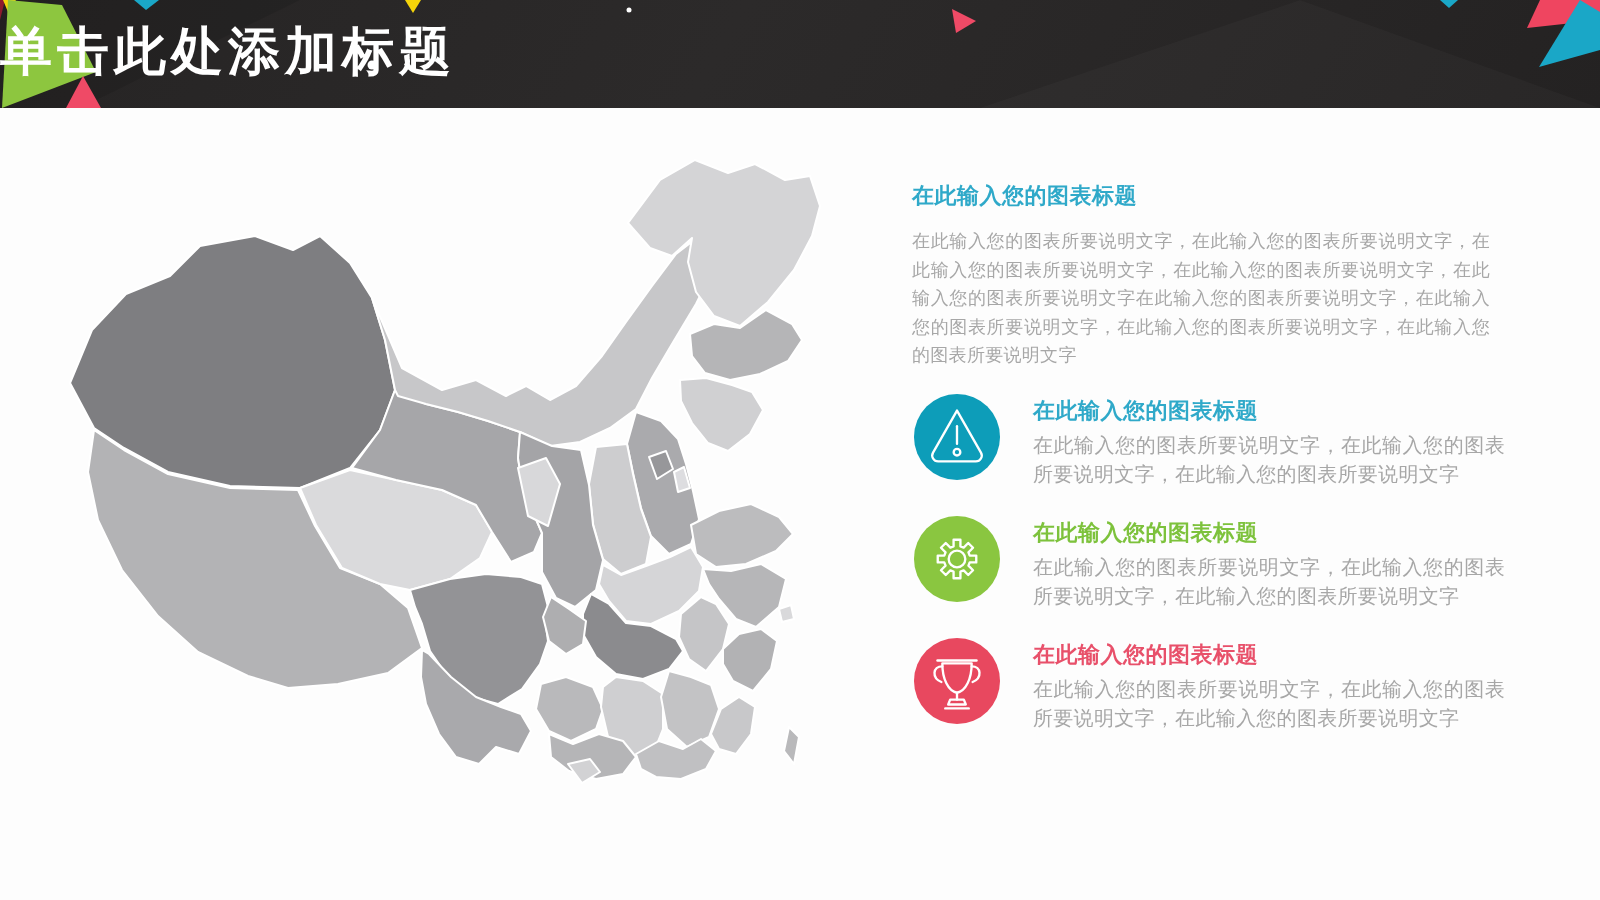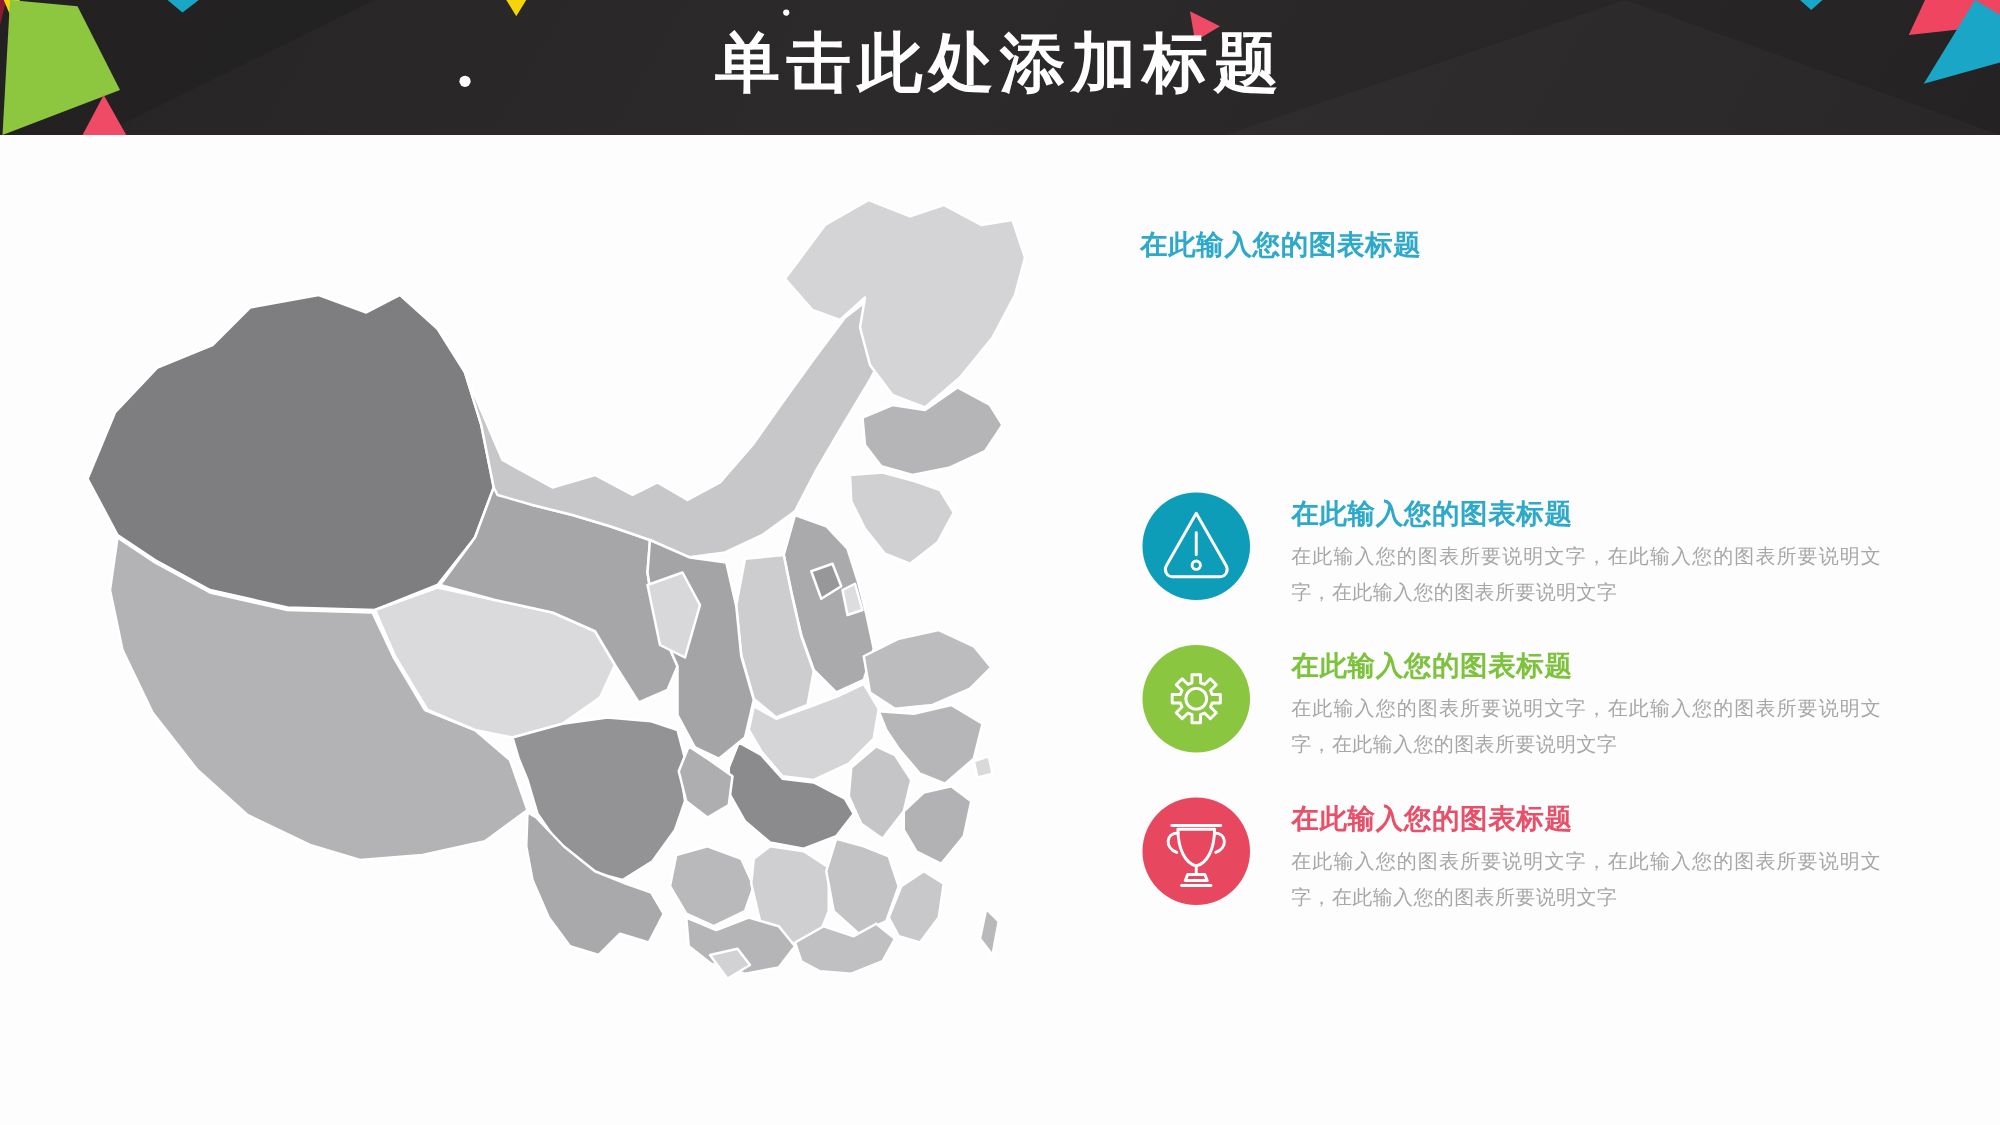--- a/index.html
+++ b/index.html
@@ -9,21 +9,21 @@
   }
   .slide{position:relative;width:1600px;height:900px;background:#fdfdfd;}
 
   
   .header{
     position:absolute;left:0;top:0;width:1600px;height:108px;
     background:linear-gradient(120deg,#262424 0%,#2c2a2a 45%,#282626 75%,#242222 100%);
   }
   .header-deco{position:absolute;left:0;top:0;width:1600px;height:108px;pointer-events:none;}
   .slide-title{
-    position:absolute;left:0;top:20px;width:1600px;margin:0;text-align:center;
+    position:absolute;left:0;top:20px;width:1600px;margin:0;text-align:left;
     color:#ffffff;font-size:52px;font-weight:800;letter-spacing:5px;line-height:62px;
   }
 
   
   .map-wrap{position:absolute;left:50px;top:128px;width:800px;height:670px;}
   .prov{stroke:#ffffff;stroke-width:2;stroke-linejoin:round;}
   .watermark{
     position:absolute;left:8px;top:424px;z-index:5;
     font-size:27px;font-weight:700;letter-spacing:0.5px;color:#d4d4d4;
   }
@@ -35,21 +35,21 @@
     margin:19px 0 0;width:578px;font-size:18px;line-height:28.5px;
     color:#a7a7a7;letter-spacing:0.3px;text-align:justify;
   }
 
   .item{position:absolute;left:913px;width:600px;height:92px;}
   .item-1{top:393px;} .item-2{top:515px;} .item-3{top:637px;}
   .item-circle{position:absolute;left:0;top:0;width:88px;height:88px;}
   .item-text{position:absolute;left:120px;top:6px;width:472px;}
   .item-title{margin:0;font-size:22px;font-weight:600;letter-spacing:0.5px;line-height:24px;}
   .item-body{
-    margin:8px 0 0;font-size:16px;line-height:29px;color:#a7a7a7;
+    margin:8px 0 0;font-size:20px;line-height:29px;color:#a7a7a7;
     letter-spacing:0.3px;text-align:justify;
   }
   .icon-stroke{fill:none;stroke:#ffffff;stroke-width:2.4;stroke-linejoin:round;stroke-linecap:round;}
 </style>
 </head>
 <body>
 
 <div class="slide">
 
   <div class="header">
@@ -105,20 +105,21 @@
       <polygon class="prov" points="739,599 749,609 744,636 734,623" fill="#b9b9bb"></polygon>
       <polygon class="prov" points="518,636 540,631 550,644 532,655" fill="#d2d2d4"></polygon>
       <polygon class="prov" points="599,329 616,323 623,341 607,351" fill="#97979a"></polygon>
       <polygon class="prov" points="624,344 634,339 640,360 628,364" fill="#dddde0"></polygon>
     </svg>
   </div>
 
 
   <div class="intro">
     <h2 class="intro-title" style="color: rgb(47, 169, 201);">在此输入您的图表标题</h2>
+    <p class="intro-body" style="color: rgb(167, 167, 167);">在此输入您的图表所要说明文字，在此输入您的图表所要说明文字，在此输入您的图表所要说明文字，在此输入您的图表所要说明文字，在此输入您的图表所要说明文字在此输入您的图表所要说明文字，在此输入您的图表所要说明文字，在此输入您的图表所要说明文字，在此输入您的图表所要说明文字</p>
   </div>
 
   <div class="item item-1">
     <svg class="item-circle" viewBox="0 0 90 90">
       <circle cx="45" cy="45" r="44" fill="#0d9db9"></circle>
       <path class="icon-stroke" d="M45,18 L69.5,61 A6,6 0 0 1 64.3,70 L25.7,70 A6,6 0 0 1 20.5,61 Z"></path>
       <line class="icon-stroke" x1="45" y1="34" x2="45" y2="52"></line>
       <circle class="icon-stroke" cx="45" cy="60.5" r="3.4"></circle>
     </svg>
     <div class="item-text">

